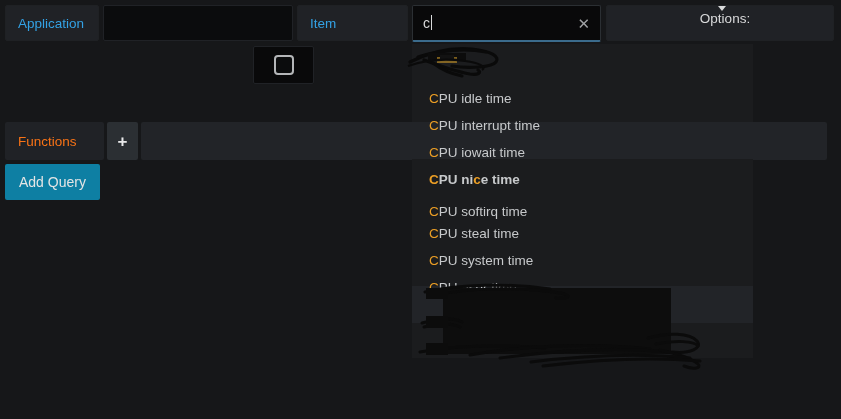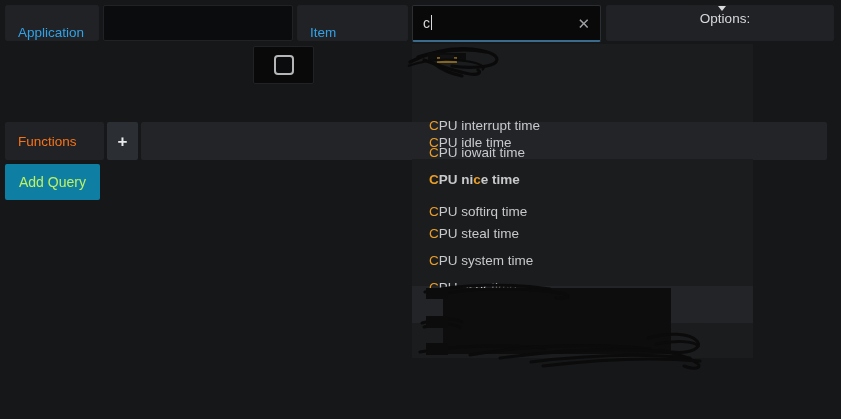--- a/index.html
+++ b/index.html
@@ -32,21 +32,20 @@
     border-radius: 2px;
   }
 
   .label-seg {
     background: #202226;
     color: #33a2e5;
     font-size: 13.5px;
     padding: 0 12px;
     height: 36px;
     border: 1px solid #1f2124;
-    align-items: flex-end;
   }
 
   .blank-seg {
     background: #0b0c0d;
     border: 1px solid #202226;
     height: 36px;
   }
 
   
   .search-wrap {
@@ -188,21 +187,21 @@
     background: #222428;
     border-radius: 2px;
   }
 
   
   .add-query {
     position: absolute;
     left: 5px; top: 164px;
     height: 36px;
     background: #0e7fa3;
-    color: #bef264;
+    color: #e5e5e5;
     font-size: 14px;
     border: none;
     border-radius: 2px;
     padding: 0 14px;
     cursor: pointer;
     font-family: "Liberation Sans", sans-serif;
   }
 
   
   .dropdown {
@@ -288,21 +287,21 @@
   <div class="fn-rest"></div>
 
   <button class="add-query">Add Query</button>
 
   <div class="dropdown" id="dropdown">
 
     <div class="dd-band" style="top:78px; height:37px;"></div>
     <div class="dd-band" style="top:242px; height:37px;"></div>
     <div id="dd-items">
         <div class="dd-item" style="top: 14px;"></div>
-        <div class="dd-item" style="top: 41px; margin-top: 44px;">
+        <div class="dd-item" style="top: 41px;">
           <span><span class="hl" style="color:#eb9e25">C</span>PU idle time</span>
         </div>
         <div class="dd-item" style="top: 68px;">
           <span><span class="hl" style="color:#eb9e25">C</span>PU interrupt time</span>
         </div>
         <div class="dd-item" style="top: 95px;">
           <span><span class="hl" style="color:#eb9e25">C</span>PU iowait time</span>
         </div>
         <div class="dd-item" style="top: 122px; font-weight: bold;">
           <span><span class="hl" style="color:#eb9e25">C</span>PU ni<span class="hl" style="color:#eb9e25">c</span>e time</span>

